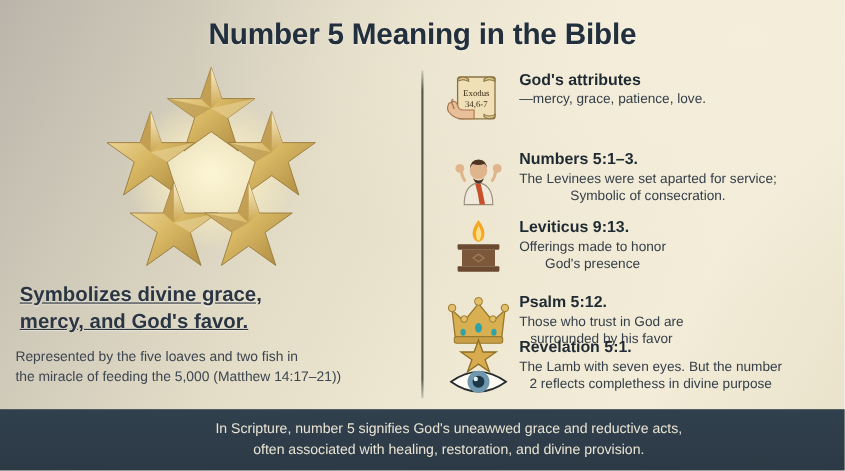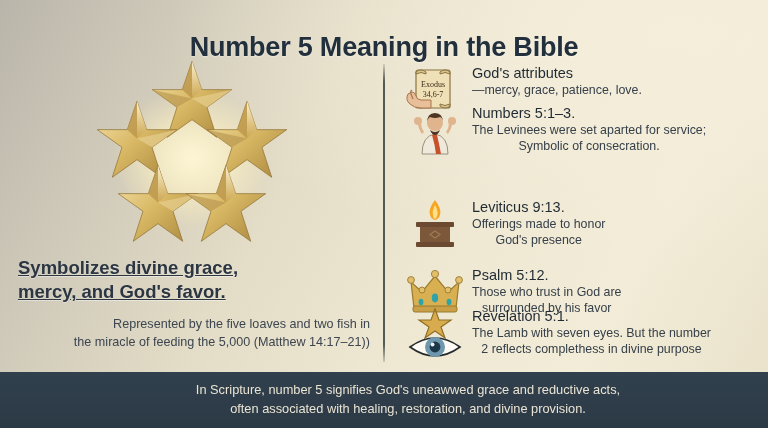--- a/index.html
+++ b/index.html
@@ -26,21 +26,20 @@
     position: absolute;
     top: 16px;
     left: 0;
     width: 768px;
     text-align: center;
     font-size: 27px;
     font-weight: bold;
     letter-spacing: -0.2px;
     color: #222f3c;
     text-shadow: 0 1px 2px rgba(255,255,255,0.45);
-    margin-top: 16px;
   }
 
   
   .divider {
     position: absolute;
     left: 383px;
     top: 64px;
     width: 2px;
     height: 298px;
     background: linear-gradient(to bottom,
@@ -104,21 +103,21 @@
     line-height: 1.32;
     color: #2b3642;
     text-shadow: 0 1px 1px rgba(255,255,255,0.4);
     text-decoration: underline;
   }
   .caption-sub {
     position: absolute;
     left: 14px;
     top: 258px;
     width: 356px;
-    text-align: right;
+    text-align: left;
     font-size: 12.6px;
     line-height: 1.42;
     color: #3c4550;
   }
 
   
   .right-col {
     position: absolute;
     left: 404px;
     top: 64px;
@@ -134,35 +133,35 @@
     flex: 0 0 auto;
     width: 62px;
     height: 54px;
     position: relative;
     margin-right: 6px;
   }
   .entry-icon svg { display: block; }
   .entry-text { padding-top: 1px; }
   .entry-title {
     font-size: 14.5px;
-    font-weight: normal;
+    font-weight: bold;
     color: #1f2a33;
     line-height: 1.2;
     margin-bottom: 1px;
   }
   .entry-desc {
     font-size: 12.4px;
     line-height: 1.28;
     color: #36404a;
     white-space: pre-line;
     text-align: center;
   }
 
   .e0 { top: 0px;   }
-  .e1 { top: 40px;  }
+  .e1 { top: 72px;  }
   .e2 { top: 134px; }
   .e3 { top: 186px; margin-top: 16px; }
   .e4 { top: 243px; }
 
   
   .footer {
     position: absolute;
     left: 0;
     bottom: 0;
     width: 768px;

